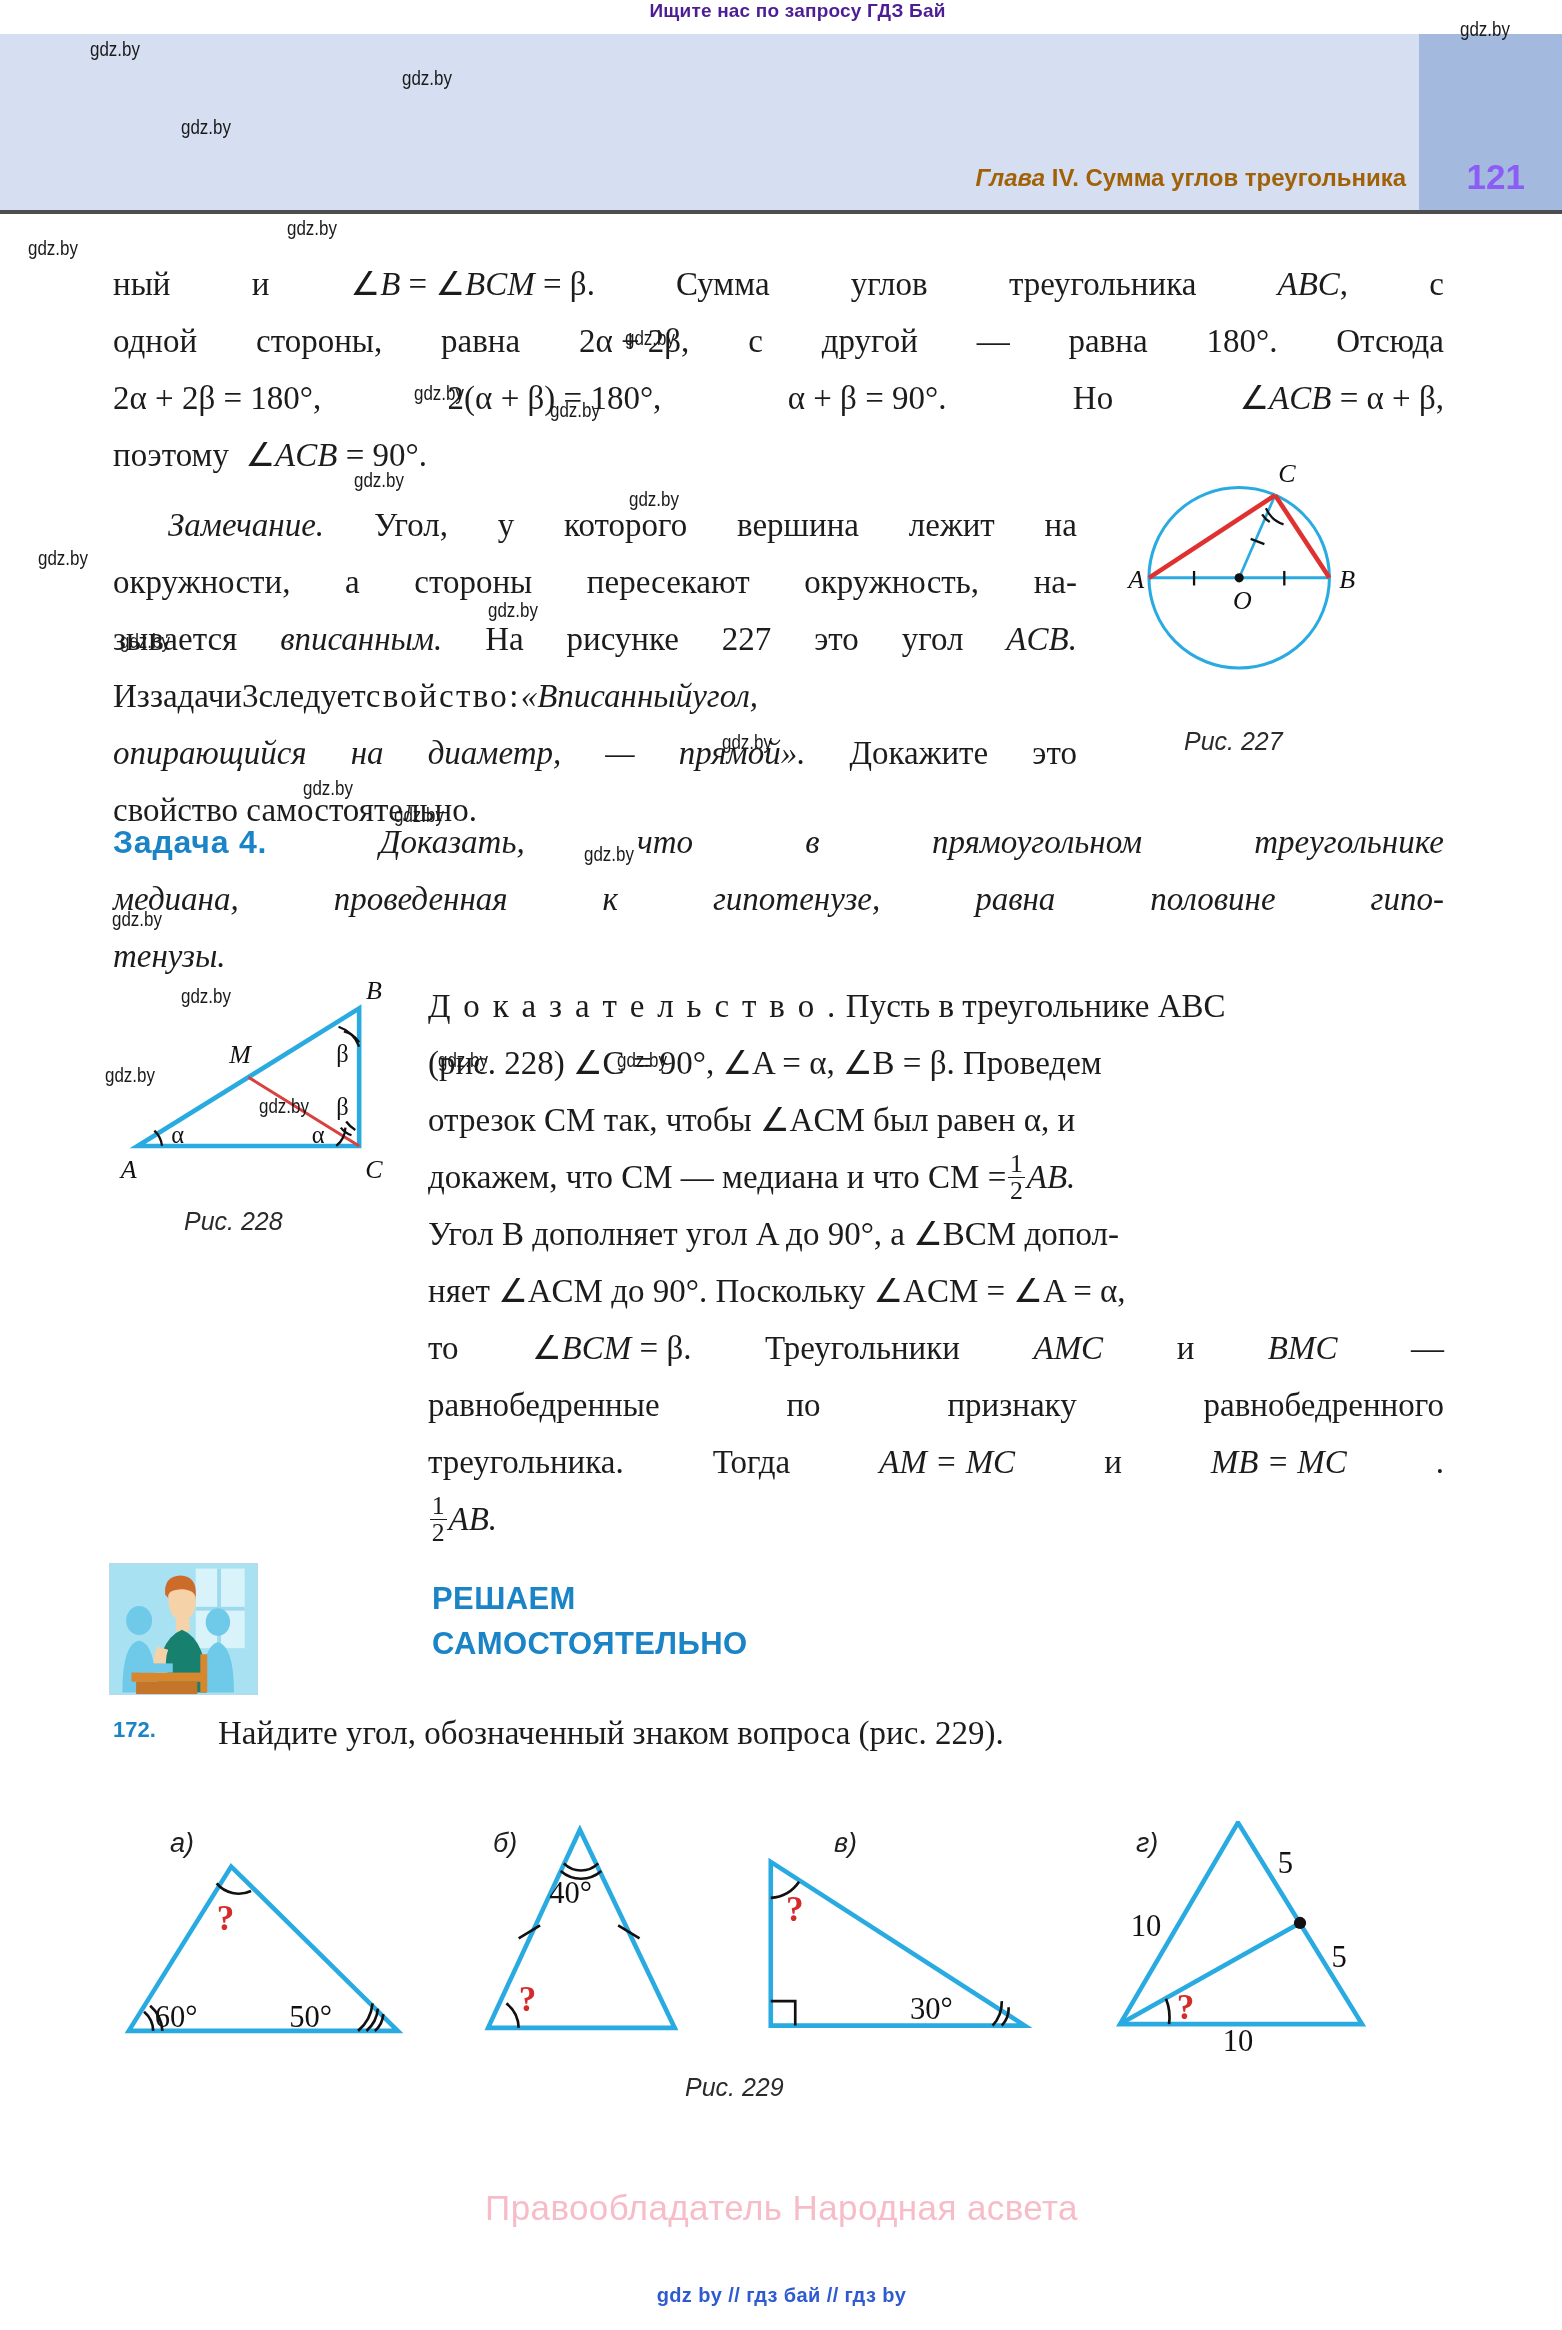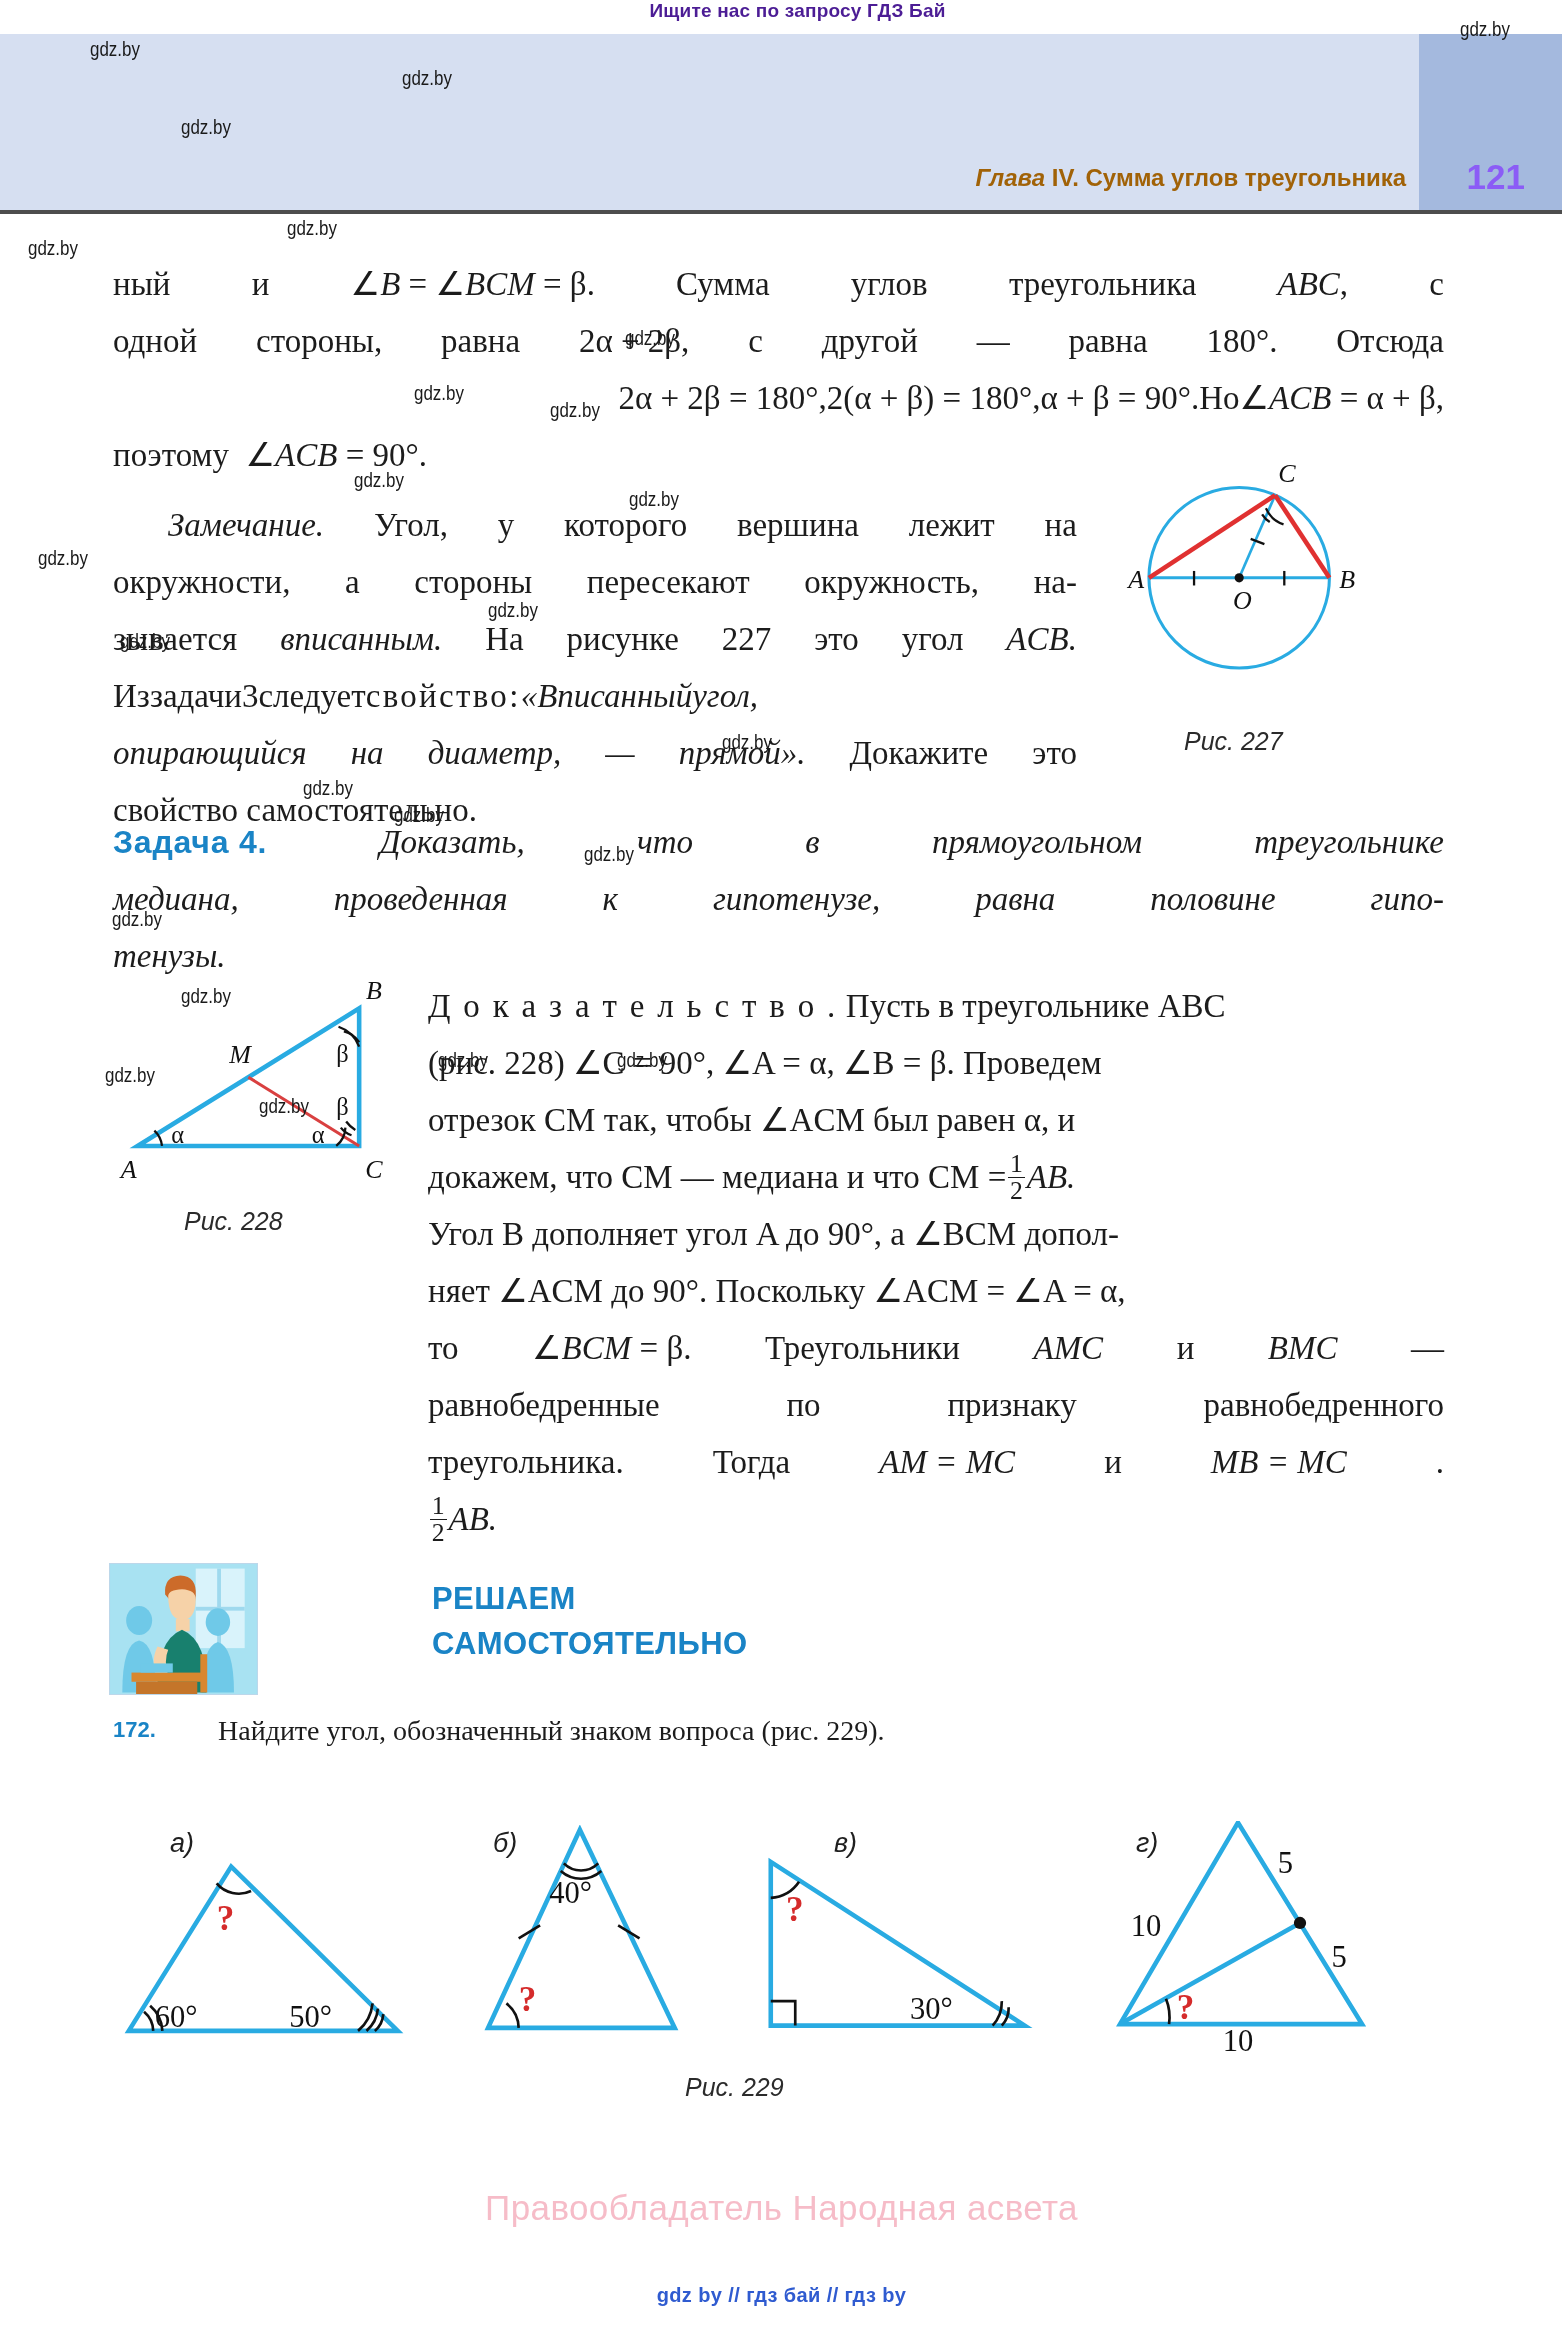--- a/index.html
+++ b/index.html
@@ -167,21 +167,21 @@
     font-family: "Liberation Sans", sans-serif;
     font-weight: bold;
     font-size: 22px;
     color: #1a84c6;
   }
   .ex-text {
     position: absolute;
     left: 218px;
     top: 1715px;
     font-family: "Liberation Serif", serif;
-    font-size: 28px;
+    font-size: 33px;
     color: #1c1c1c;
     white-space: nowrap;
   }
 
   .sub-label {
     position: absolute;
     font-family: "Liberation Sans", sans-serif;
     font-style: italic;
     font-size: 27px;
     color: #1f1f1f;
@@ -241,21 +241,21 @@
       <span>стороны,</span>
       <span>равна</span>
       <span>2α + 2β,</span>
       <span>с</span>
       <span>другой</span>
       <span>—</span>
       <span>равна</span>
       <span>180°.</span>
       <span>Отсюда</span>
   </div>
-  <div style="display:flex;justify-content:flex-end;white-space:nowrap;">
+  <div style="display:flex;justify-content:space-between;white-space:nowrap;">
     <span>2α + 2β = 180°,</span>
       <span>2(α + β) = 180°,</span>
       <span>α + β = 90°.</span>
       <span>Но</span>
       <span><span class="ang"></span><span class="mi">ACB</span> = α + β,</span>
   </div>
   <div style="white-space:nowrap;">поэтому&nbsp;&nbsp;<span class="ang"></span><span class="mi">ACB</span> = 90°.</div>
 </div>
 
 <div class="para" style="left:113px; top:497px; width:964px;">

